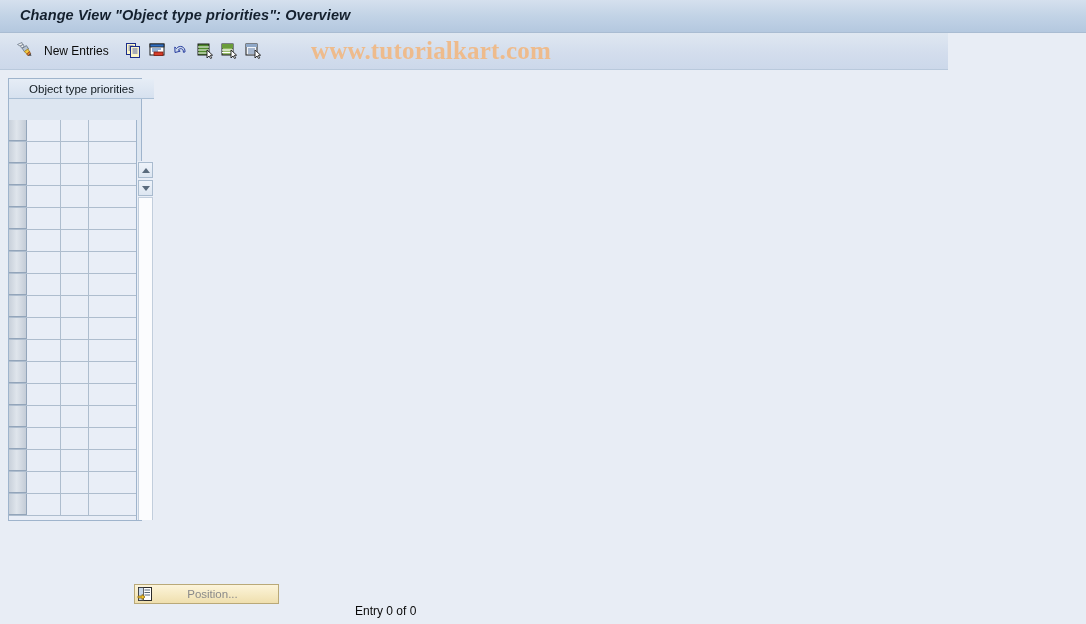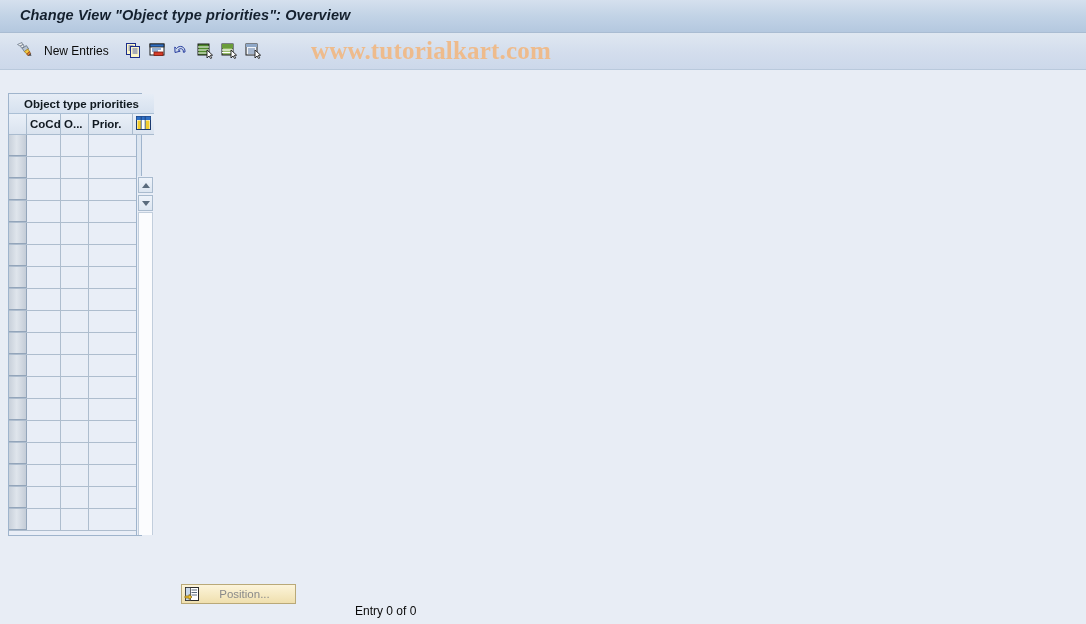--- a/index.html
+++ b/index.html
@@ -36,21 +36,21 @@
     font-style: italic;
     color: #14202e;
     white-space: nowrap;
     letter-spacing: 0.1px;
   }
 
   
   .toolbar {
     position: absolute;
     left: 0; top: 33px;
-    width: 1086px;
+    width: 948px;
     height: 37px;
     background: linear-gradient(to bottom, #dfe7f1 0%, #d3dded 55%, #ccd8ea 100%);
     border-bottom: 1px solid #b9c9dc;
     box-sizing: border-box;
   }
   .tb-item {
     position: absolute;
     top: 0;
     height: 36px;
     display: flex;
@@ -75,27 +75,26 @@
     color: #eebb8c;
     white-space: nowrap;
     letter-spacing: 0.2px;
     margin-left: 46px;
   }
 
   
   .table-panel {
     position: absolute;
     left: 8px;
-    top: 93px;
+    top: 78px;
     width: 134px;
     height: 443px;
     background: #dde6f1;
     border: 1px solid #9fb4cc;
     box-sizing: border-box;
-    font-weight: bold;
   }
   .panel-caption {
     position: absolute;
     left: 0; top: 0;
     width: 145px;
     height: 20px;
     background: linear-gradient(to bottom, #e6edf6 0%, #d6e1ef 100%);
     border-bottom: 1px solid #aabfd5;
     box-sizing: border-box;
     display: flex;
@@ -221,29 +220,28 @@
     background: #fbfcfe;
     border: 1px solid #c2cedc;
     box-sizing: border-box;
   }
 
   
   .position-btn {
     position: absolute;
     left: 134px;
     top: 584px;
-    width: 115px;
+    width: 145px;
     height: 20px;
     background: linear-gradient(to bottom, #fcf4da 0%, #f5e9c2 55%, #efdfae 100%);
     border: 1px solid #b9a978;
     box-sizing: border-box;
     display: flex;
     align-items: center;
     cursor: default;
-    margin-left: 47px;
   }
   .position-btn .pb-label {
     flex: 1;
     text-align: center;
     font-size: 11.5px;
     color: #8a8a8a;
     white-space: nowrap;
     padding-right: 6px;
   }
   .entry-count {
@@ -355,39 +353,20 @@
 </div>
 
 <div class="watermark">www.tutorialkart.com</div>
 
 <div class="table-panel">
 
   <div class="panel-caption">
     <span>Object type priorities</span>
   </div>
 
-  <div class="col-header">
-    <div class="ch-cell ch-sel"></div>
-    <div class="ch-cell ch-cocd">CoCd</div>
-    <div class="ch-cell ch-ot">O...</div>
-    <div class="ch-cell ch-prior">Prior.</div>
-    <div class="ch-cell ch-cfg">
-      <span class="icon-box">
-        <svg width="15" height="14" viewBox="0 0 15 14">
-          <rect x="0.5" y="0.5" width="14" height="13" fill="#ffffff" stroke="#1c3a6e" stroke-width="1"></rect>
-          <rect x="0.5" y="0.5" width="14" height="3.5" fill="#2f6fc4"></rect>
-          <rect x="1.5" y="4.5" width="3.5" height="8.5" fill="#f3cd2e"></rect>
-          <rect x="5.5" y="4.5" width="3.5" height="8.5" fill="#ffffff"></rect>
-          <rect x="9.5" y="4.5" width="4" height="8.5" fill="#f3cd2e"></rect>
-          <line x1="5.2" y1="0.5" x2="5.2" y2="13.5" stroke="#1c3a6e" stroke-width="0.8"></line>
-          <line x1="9.2" y1="0.5" x2="9.2" y2="13.5" stroke="#1c3a6e" stroke-width="0.8"></line>
-        </svg>
-      </span>
-    </div>
-  </div>
 
   <div class="grid-area">
     <div class="grid-rows" id="grid-rows">
         <div class="grid-row">
           <div class="gr-sel"></div>
           <div class="gr-cell gr-cocd"></div>
           <div class="gr-cell gr-ot"></div>
           <div class="gr-cell gr-prior"></div>
         </div>
         <div class="grid-row">

